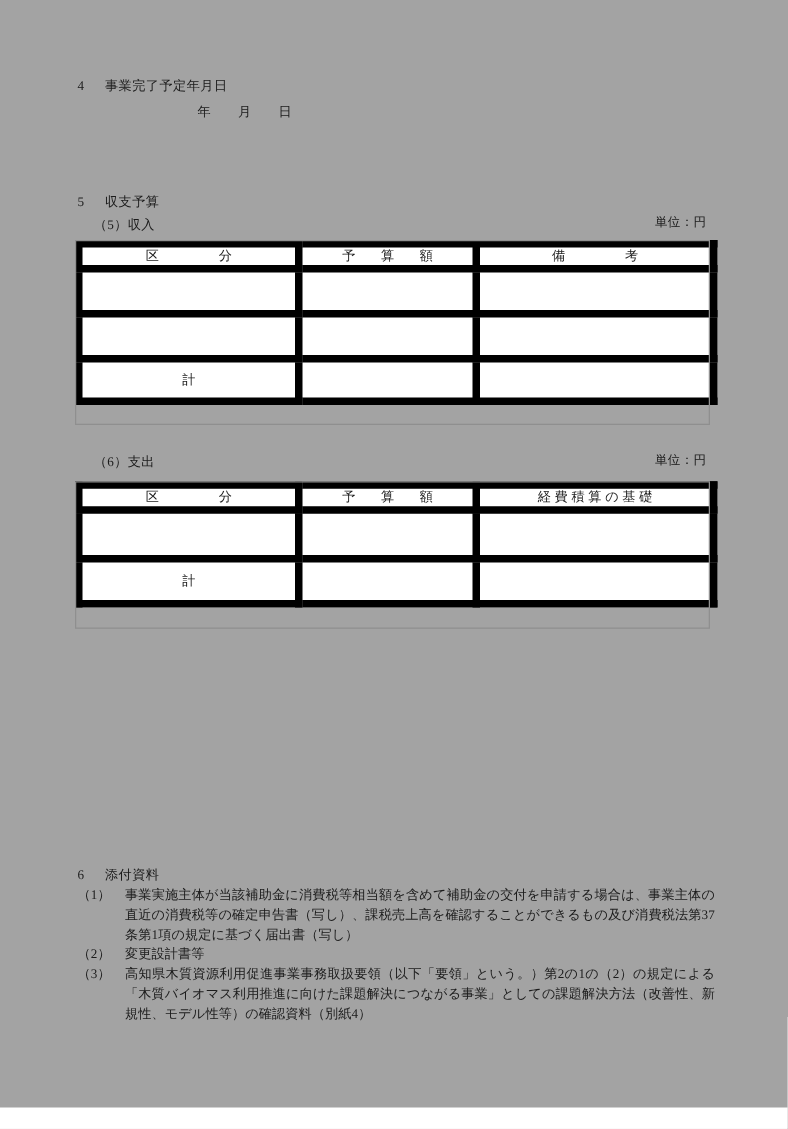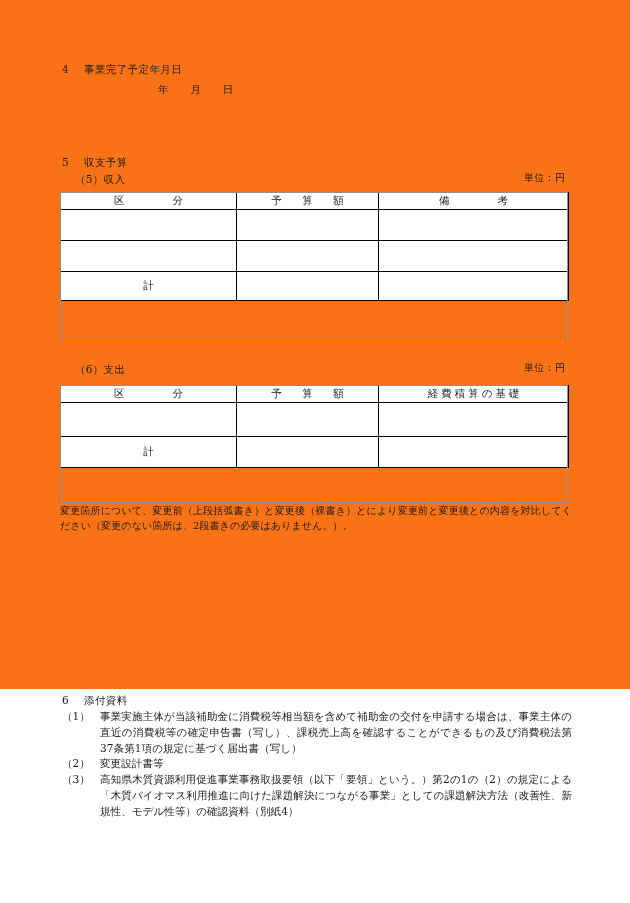--- a/index.html
+++ b/index.html
@@ -12,23 +12,24 @@
     height: 903px;
     position: relative;
     font-family: "DejaVu Serif", "Liberation Serif", serif;
     color: #1b1b1b;
     overflow: hidden;
   }
   .page {
     position: absolute;
     left: 0; top: 0;
     width: 630px;
-    height: 689px;
-    background: #f97316;
+    height: 886px;
+    background: #a3a3a3;
     box-sizing: border-box;
+    font-family: Liberation Serif, serif;
   }
 
   
   .sec-head {
     position: absolute;
     font-size: 10.5px;
     letter-spacing: 0.4px;
     white-space: nowrap;
     line-height: 1.5;
   }
@@ -58,21 +59,21 @@
   }
 
   
   table.budget {
     position: absolute;
     border-collapse: collapse;
     table-layout: fixed;
     background: #ffffff;
   }
   table.budget td {
-    border: 1px solid #000000;
+    border: 6px solid #000000;
     font-size: 10.5px;
     text-align: center;
     vertical-align: middle;
     padding: 0;
     color: #1b1b1b;
   }
   table.budget .hdr {
     height: 17px;
   }
   .spaced {
@@ -200,21 +201,20 @@
       </tr>
       <tr>
         <td style="height:30px">計</td>
         <td></td>
         <td></td>
       </tr>
     </tbody>
   </table>
   <div class="outer-frame" style="left:60px; top:385px; width:508px; height:118px;"></div>
 
-  <div class="note" style="left:60px; top:504px; width:512px;">変更箇所について、変更前（上段括弧書き）と変更後（裸書き）とにより変更前と変更後との内容を対比してください（変更のない箇所は、2段書きの必要はありません。）。</div>
 
   <div class="sec-head" style="left:62px; top:693px;">
     <span class="sec-num">6</span><span>添付資料</span>
   </div>
 
   <div class="attach-list" style="left:62px; top:709px; width:510px;">
 
     <div class="attach-item">
       <span class="attach-marker">（1）</span>
       <span class="attach-body">事業実施主体が当該補助金に消費税等相当額を含めて補助金の交付を申請する場合は、事業主体の直近の消費税等の確定申告書（写し）、課税売上高を確認することができるもの及び消費税法第37条第1項の規定に基づく届出書（写し）</span>

